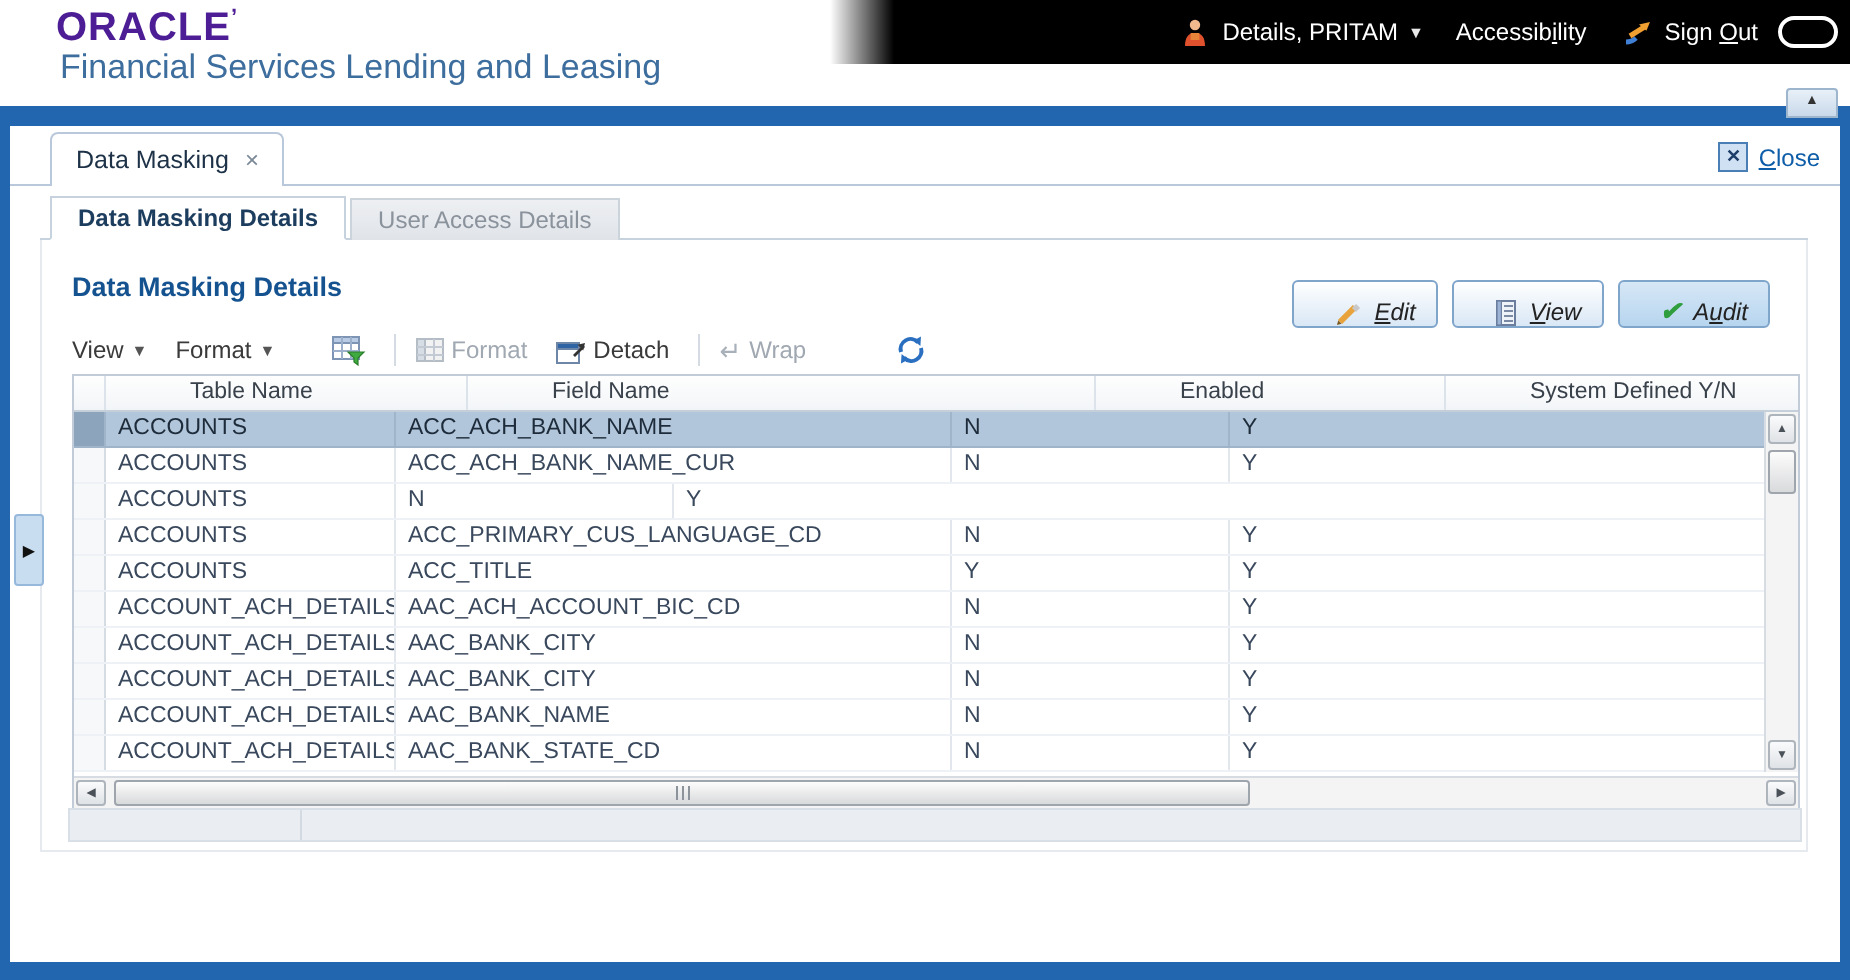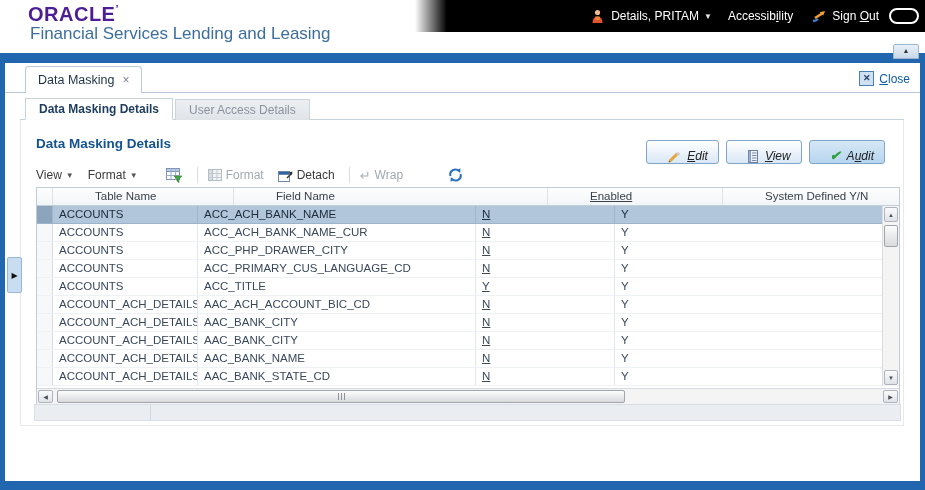--- a/index.html
+++ b/index.html
@@ -74,21 +74,21 @@
                border-bottom:1px solid #c5cfda;display:flex;box-sizing:border-box;gap:36px;}
   .hc{font-size:11.5px;color:#39414b;padding:2px 0 0 6px;border-right:1px solid #dde3ea;box-sizing:border-box;overflow:hidden;white-space:nowrap;}
   .grid-body{position:absolute;left:0;top:18px;width:845px;height:180px;}
   .row{display:flex;height:18px;border-bottom:1px solid #eef1f5;box-sizing:border-box;background:#fff;}
   .cell{font-size:11.5px;color:#39485c;padding:2px 0 0 6px;border-right:1px solid #e2e7ed;box-sizing:border-box;
         overflow:hidden;white-space:nowrap;}
   .selcell{background:#f7f8fa;border-right:1px solid #d5dce3;padding:0;}
   .row.sel{background:#b1c6db;border-bottom:1px solid #9fb4c9;}
   .row.sel .cell{color:#1d2b3a;border-right-color:#a0b5ca;}
   .row.sel .selcell{background:#8ca4bc;}
-  .c0{width:16px;}.c1{width:145px;}.c2{width:278px;}.c3{width:139px;text-decoration:underline;}.c4{flex:1;border-right:none;}
+  .c0{width:16px;}.c1{width:145px;}.c2{width:278px;}.c3{width:139px;}.c4{flex:1;border-right:none;}
 
   
   .vscroll{position:absolute;right:0;top:18px;width:17px;height:180px;background:#f4f4f5;border-left:1px solid #d7dce2;box-sizing:border-box;}
   .sbtn{position:absolute;left:1px;width:14px;height:15px;background:linear-gradient(#fafbfc,#dfe2e6);border:1px solid #aeb4bc;
         border-radius:2px;font-size:6px;color:#4a5158;text-align:center;line-height:14px;box-sizing:border-box;}
   .vthumb{position:absolute;left:1px;top:19px;width:14px;height:22px;background:linear-gradient(#fcfcfc,#d9dadc);
         border:1px solid #9fa5ad;border-radius:2px;box-sizing:border-box;}
   .hscroll{position:absolute;left:0;bottom:0;right:0;height:16px;background:#f4f4f5;border-top:1px solid #d7dce2;box-sizing:border-box;}
   .hbtn{position:absolute;top:1px;width:15px;height:13px;background:linear-gradient(#fafbfc,#dfe2e6);border:1px solid #aeb4bc;
         border-radius:2px;font-size:6px;color:#4a5158;text-align:center;line-height:12px;box-sizing:border-box;}
@@ -270,21 +270,20 @@
           <div class="row">
             <div class="cell c0 selcell"></div>
             <div class="cell c1">ACCOUNTS</div>
             <div class="cell c2">ACC_ACH_BANK_NAME_CUR</div>
             <div class="cell c3">N</div>
             <div class="cell c4">Y</div>
           </div>
           <div class="row">
             <div class="cell c0 selcell"></div>
             <div class="cell c1">ACCOUNTS</div>
-            <div class="cell c2">ACC_PHP_DRAWER_CITY</div>
             <div class="cell c3">N</div>
             <div class="cell c4">Y</div>
           </div>
           <div class="row">
             <div class="cell c0 selcell"></div>
             <div class="cell c1">ACCOUNTS</div>
             <div class="cell c2">ACC_PRIMARY_CUS_LANGUAGE_CD</div>
             <div class="cell c3">N</div>
             <div class="cell c4">Y</div>
           </div>

